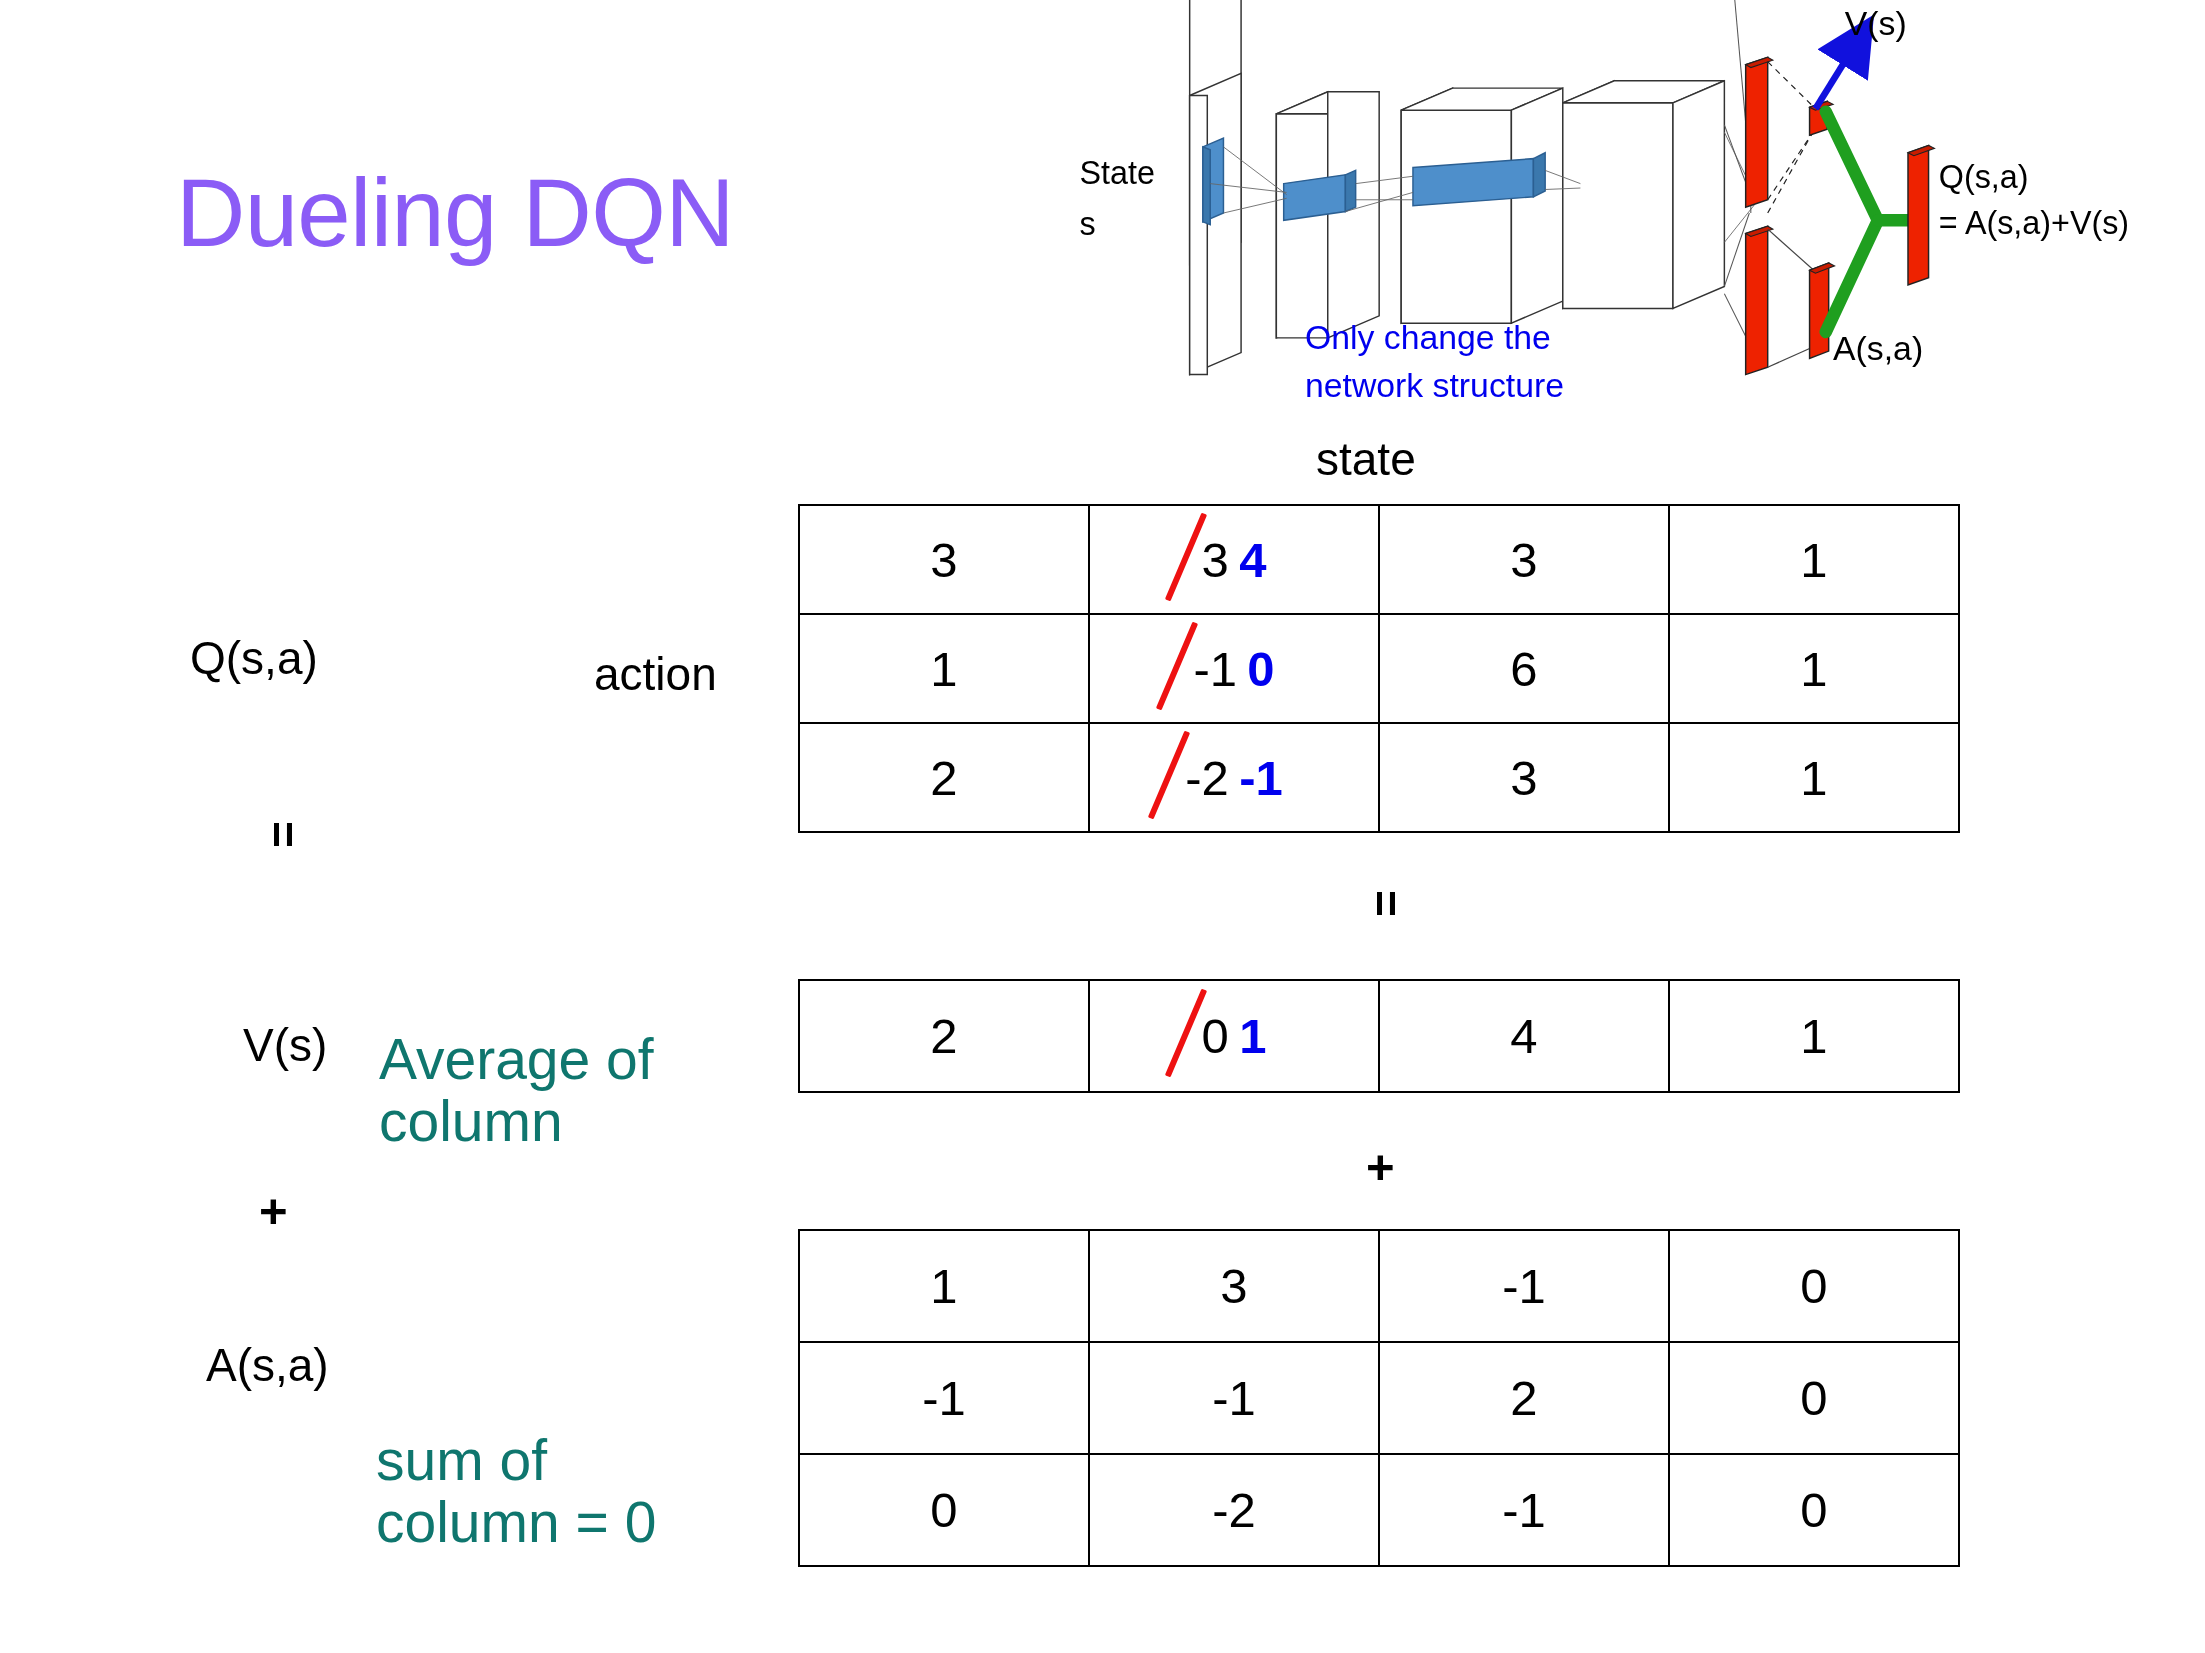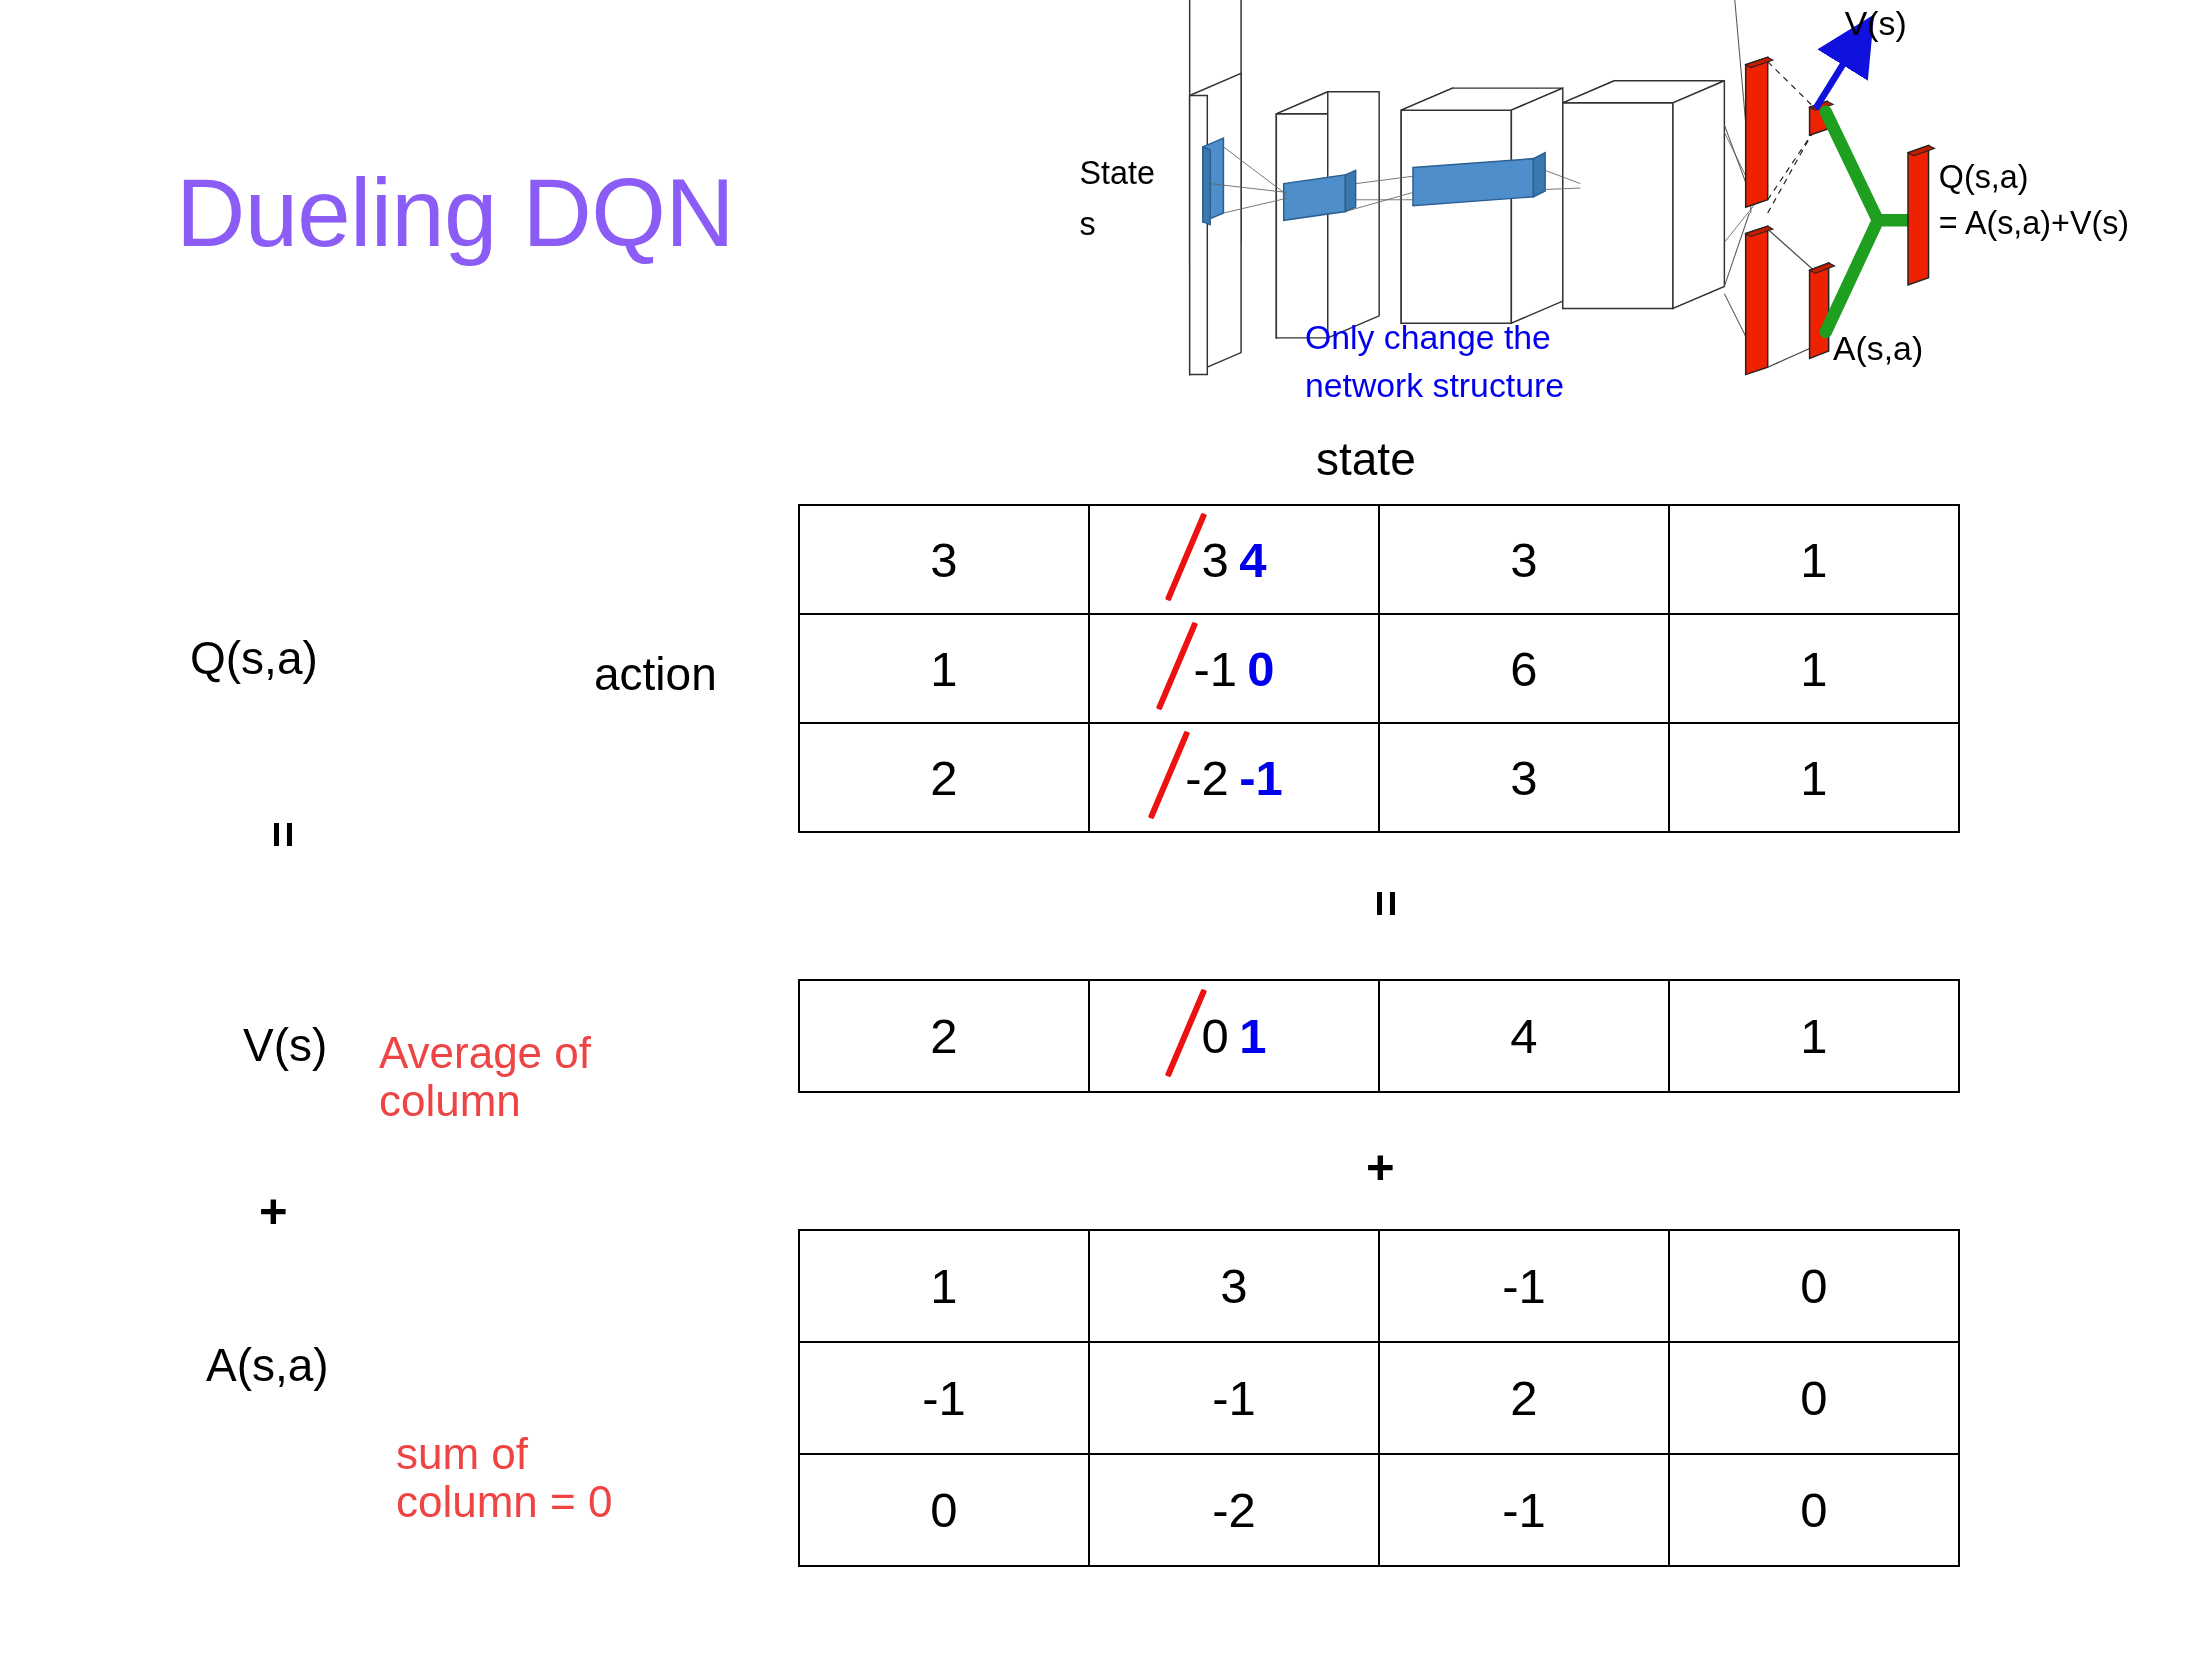--- a/index.html
+++ b/index.html
@@ -29,23 +29,23 @@
   
   .eq-rot{font-size:46px;font-weight:700;letter-spacing:2.9px;
           transform:rotate(90deg);transform-origin:center center;white-space:nowrap;}
   #eq-left{left:261px;top:809px;width:44px;text-align:center;}
   #eq-mid{left:1364px;top:878px;width:44px;text-align:center;}
   .plus-sign{font-size:49px;font-weight:700;white-space:nowrap;}
   #plus-left{left:259px;top:1183px;}
   #plus-mid{left:1366px;top:1139px;}
 
   
-  .blue-note{color:#ef4444;font-size:44px;line-height:1.08;white-space:pre-line;}
+  .blue-note{color:#0f766e;font-size:57px;line-height:1.08;white-space:pre-line;}
   #avg-note{left:379px;top:1029px;}
-  #sum-note{left:376px;top:1430px;margin-left:20px;}
+  #sum-note{left:376px;top:1430px;}
 
   
   .grid{position:absolute;border-collapse:collapse;table-layout:fixed;}
   .grid td{border:2.2px solid #000;padding:0;text-align:center;vertical-align:middle;
            font-size:49px;position:relative;}
   #table-q{left:798px;top:504px;width:1154px;}
   #table-q td{height:107px;width:288px;}
   #table-v{left:798px;top:979px;width:1154px;}
   #table-v td{height:110px;width:288px;}
   #table-a{left:798px;top:1229px;width:1154px;}

